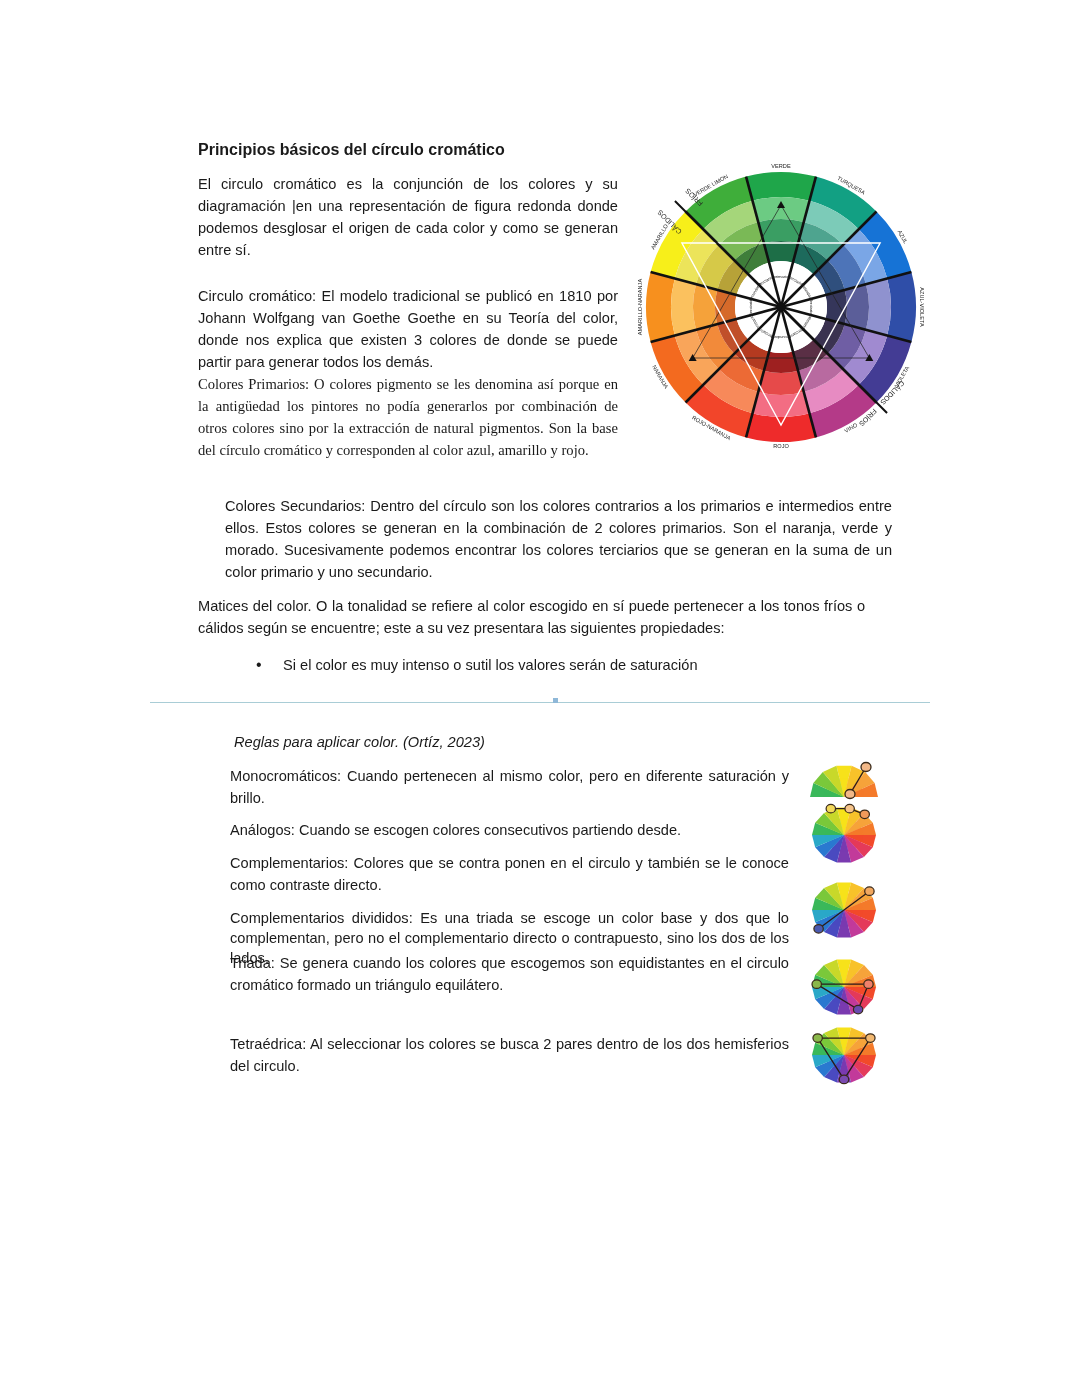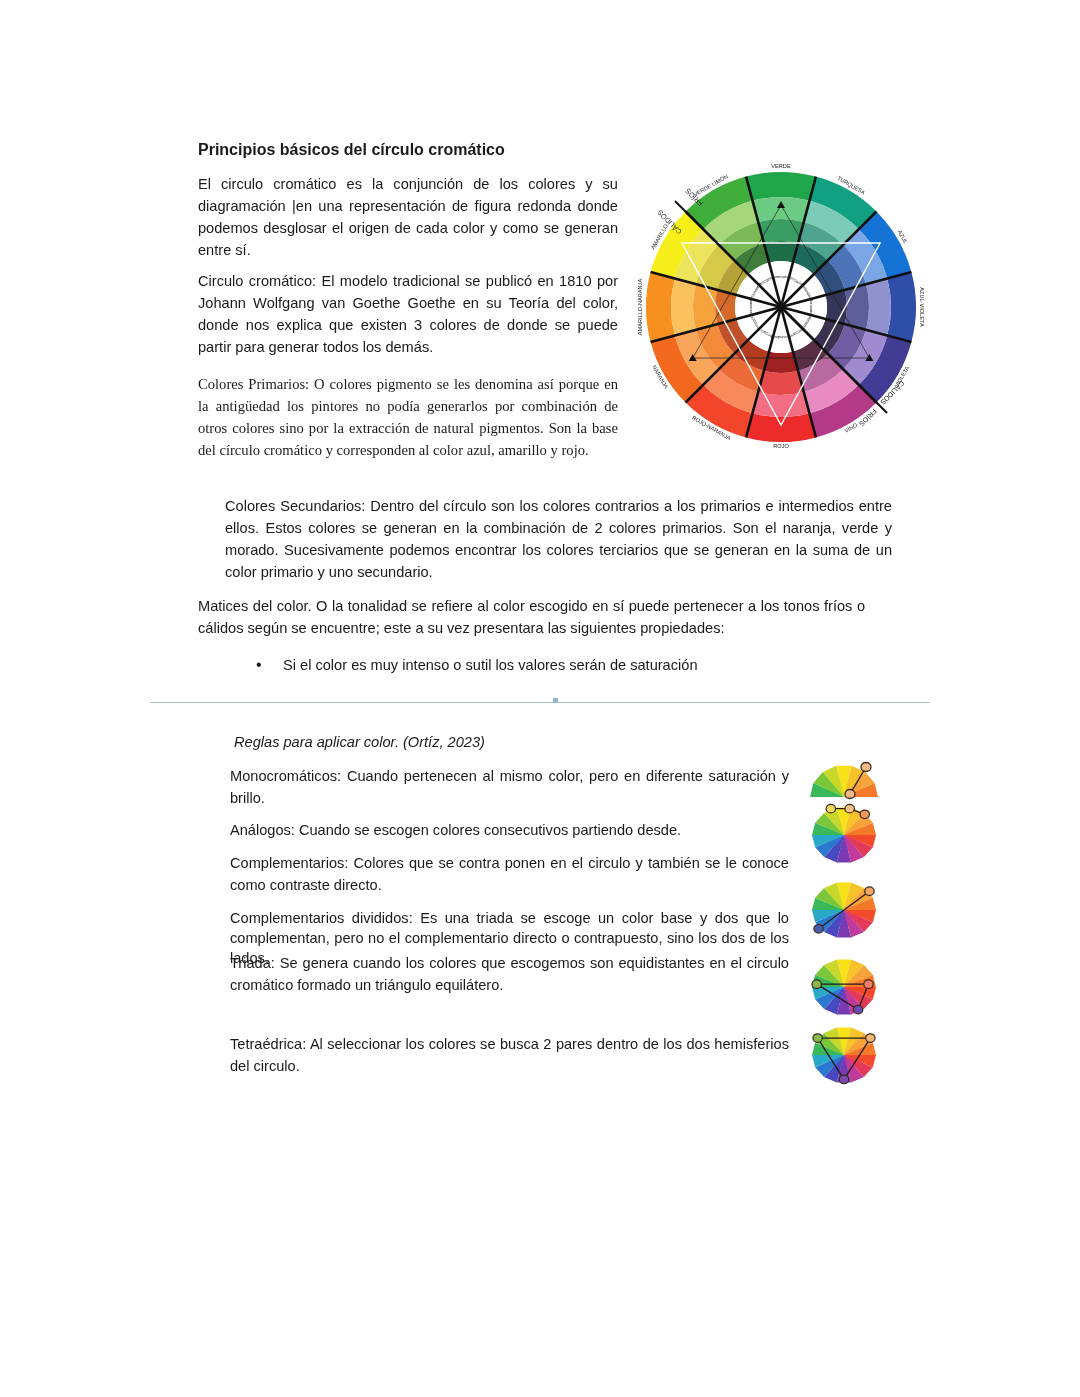--- a/index.html
+++ b/index.html
@@ -17,21 +17,21 @@
   .mini { position: absolute; width: 76px; height: 64px; }
 </style>
 </head>
 <body>
 
 <div class="page">
 
   <div class="heading">Principios básicos del círculo cromático</div>
 
   <div class="txt" style="left:198px; top:173px; width:420px;">El circulo cromático es la conjunción de los colores y su diagramación |en una representación de figura redonda donde podemos desglosar el origen de cada color y como se generan entre sí.</div>
-  <div class="txt" style="left:198px; top:270px; width:420px;">Circulo cromático: El modelo tradicional se publicó en 1810 por Johann Wolfgang van Goethe Goethe en su Teoría del color, donde nos explica que existen 3 colores de donde se puede partir para generar todos los demás.</div>
+  <div class="txt" style="left:198px; top:285px; width:420px;">Circulo cromático: El modelo tradicional se publicó en 1810 por Johann Wolfgang van Goethe Goethe en su Teoría del color, donde nos explica que existen 3 colores de donde se puede partir para generar todos los demás.</div>
   <div class="txt" style="left:198px; top:373px; width:420px;font-family:Liberation Serif, serif;">Colores Primarios: O colores pigmento se les denomina así porque en la antigüedad los pintores no podía generarlos por combinación de otros colores sino por la extracción de natural pigmentos. Son la base del círculo cromático y corresponden al color azul, amarillo y rojo.</div>
   <div class="txt" style="left:198px; top:495px; width:667px;margin-left:27px;">Colores Secundarios: Dentro del círculo son los colores contrarios a los primarios e intermedios entre ellos. Estos colores se generan en la combinación de 2 colores primarios. Son el naranja, verde y morado. Sucesivamente podemos encontrar los colores terciarios que se generan en la suma de un color primario y uno secundario.</div>
   <div class="txt" style="left:198px; top:595px; width:667px;">Matices del color. O la tonalidad se refiere al color escogido en sí puede pertenecer a los tonos fríos o cálidos según se encuentre; este a su vez presentara las siguientes propiedades:</div>
 
   <ul class="bullet-list">
     <li>Si el color es muy intenso o sutil los valores serán de saturación</li>
   </ul>
 
   <div class="hrule"></div>
   <div class="hmark"></div>

